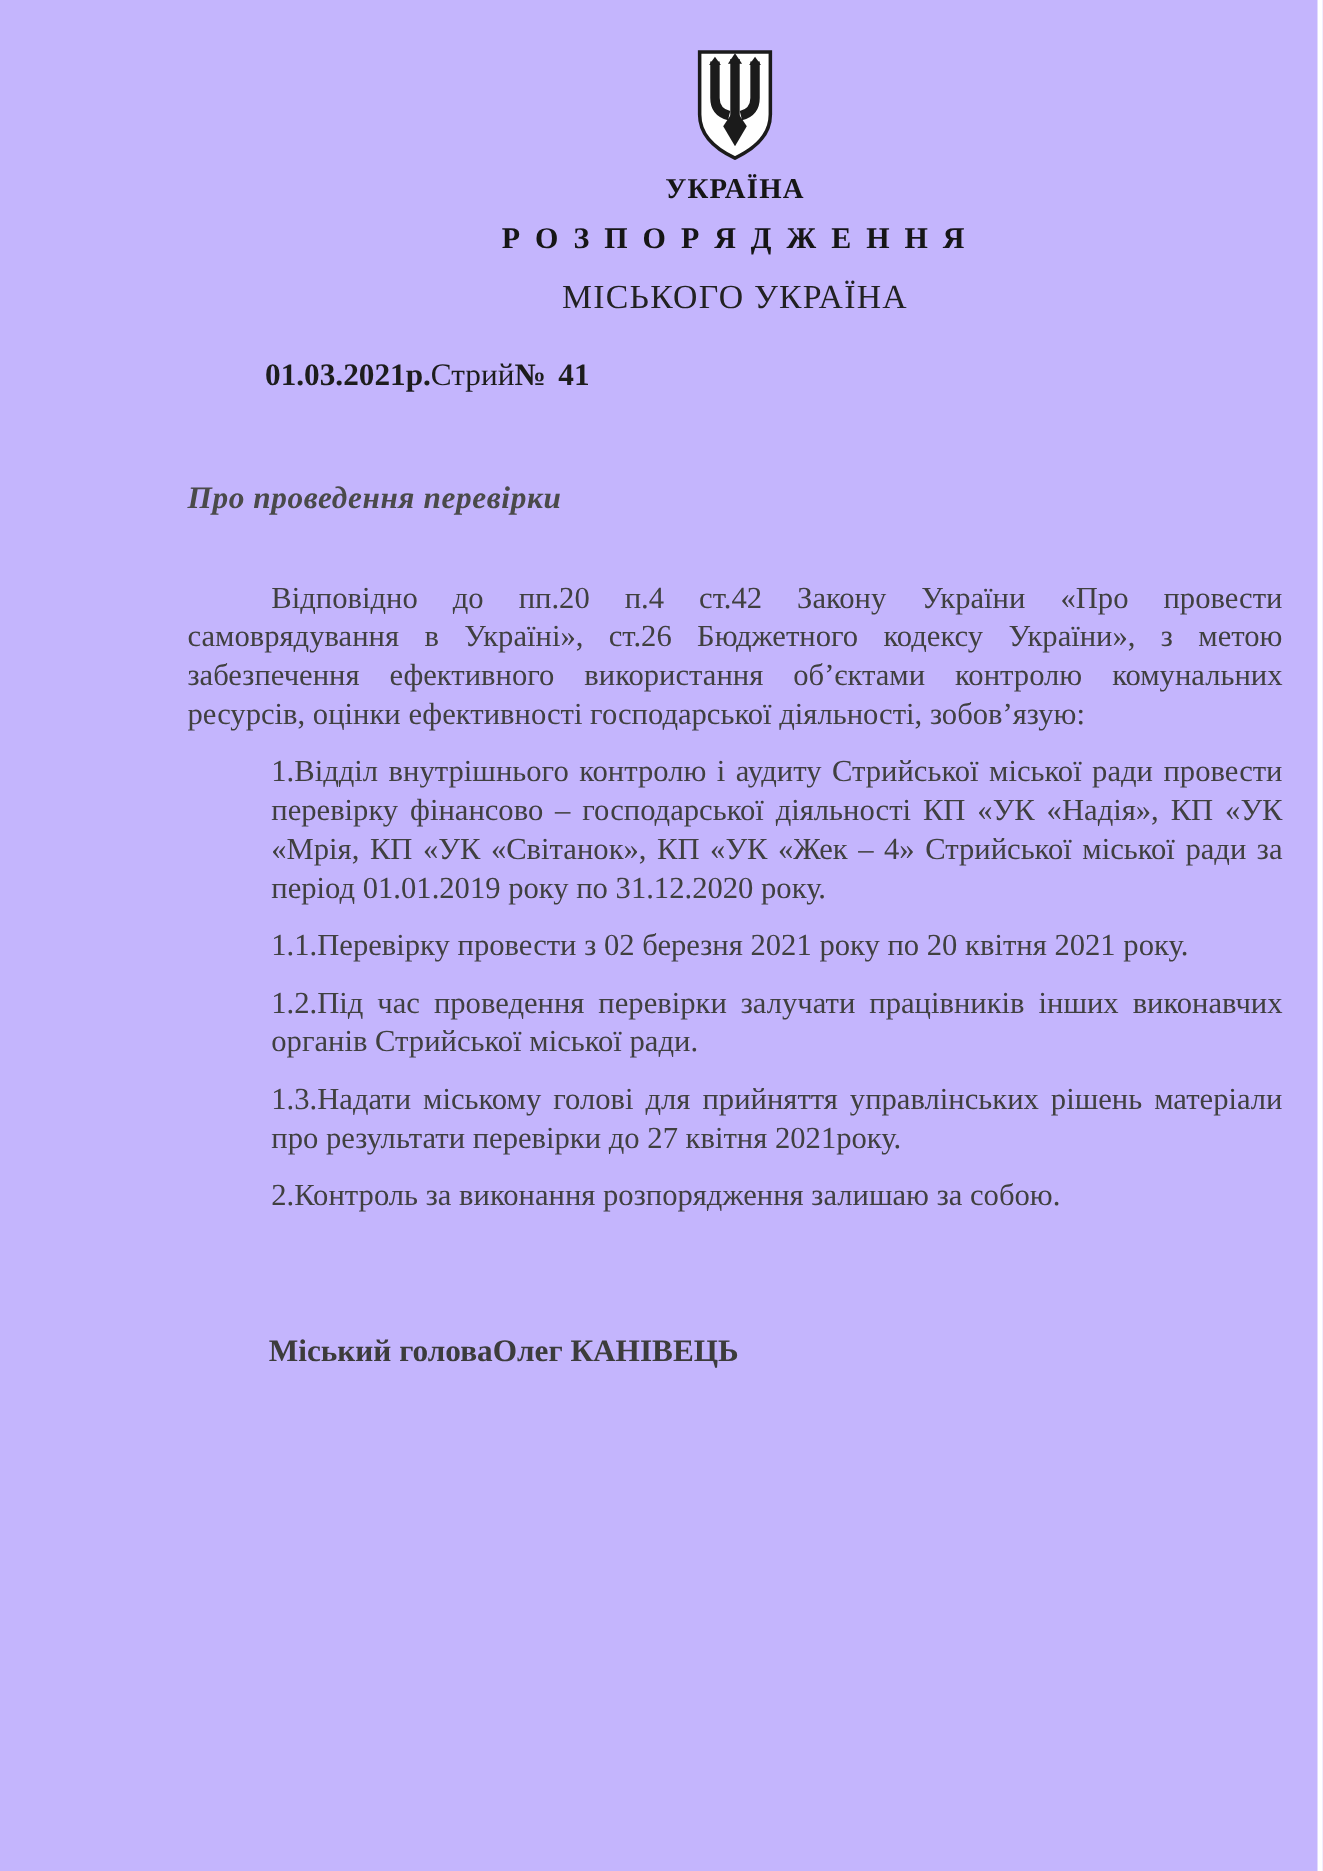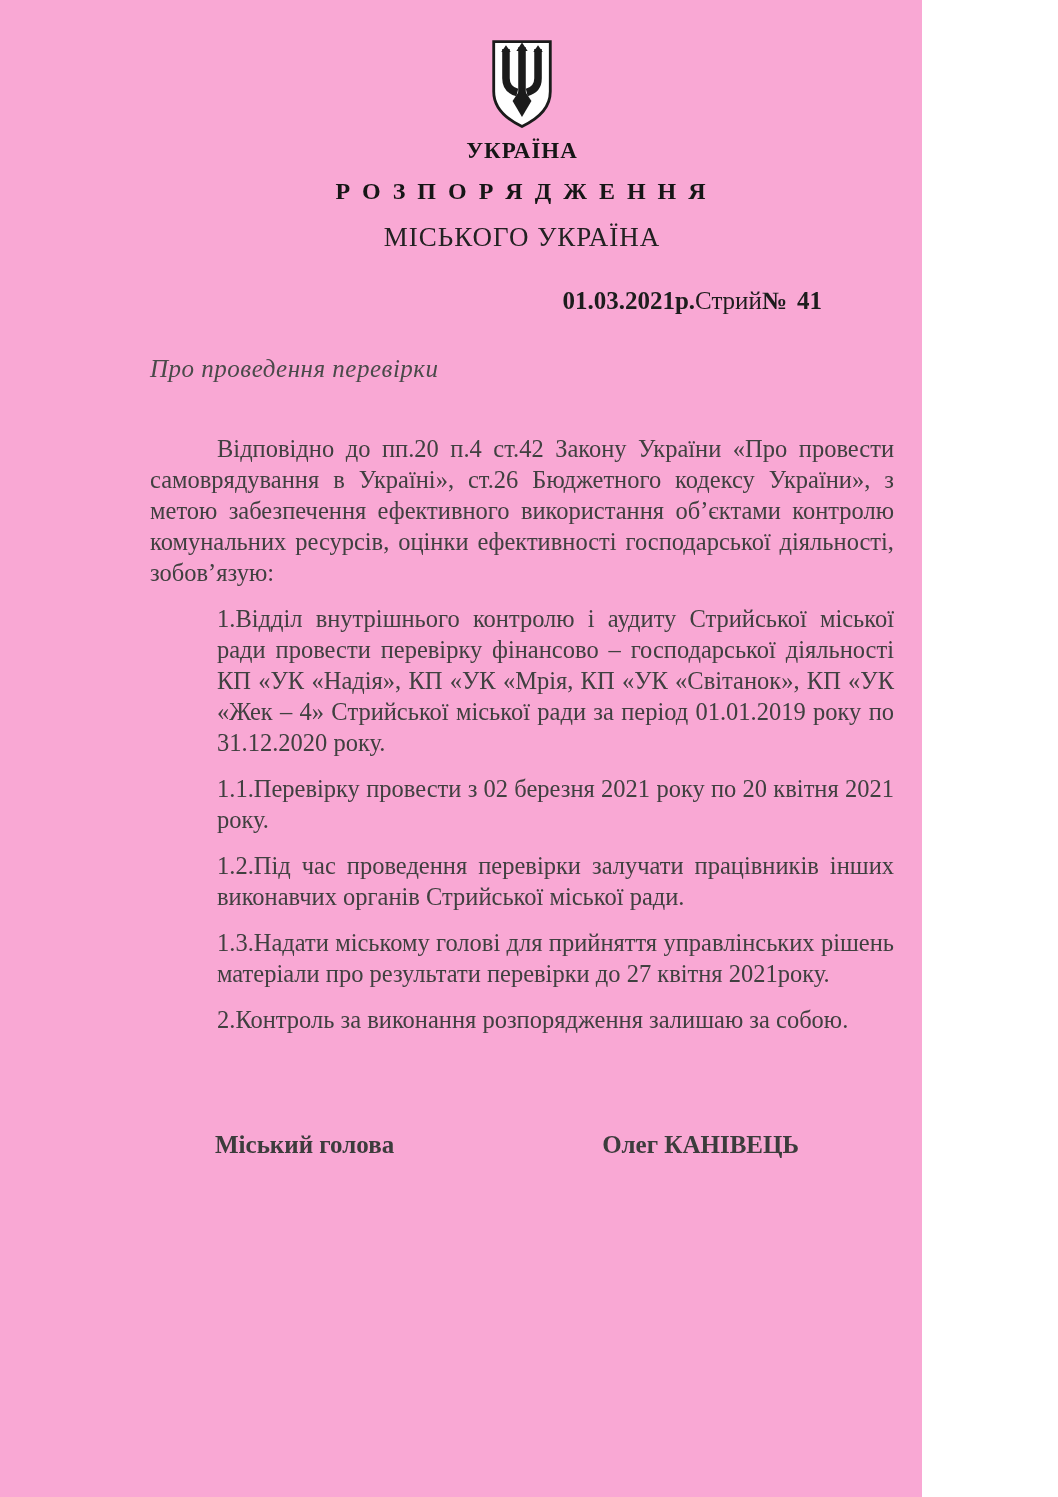--- a/index.html
+++ b/index.html
@@ -5,24 +5,24 @@
   * { margin: 0; padding: 0; box-sizing: border-box; }
   html, body { background: #ffffff; }
   body {
     width: 1058px;
     height: 1497px;
     font-family: "Liberation Serif", "DejaVu Serif", serif;
     color: #383838;
     overflow: hidden;
   }
   .page {
-    width: 922px;
+    width: 1054px;
     height: 1497px;
     padding: 38px 28px 0 150px; 
-    background: #f9a8d4;
+    background: #c4b5fd;
   }
   
   .doc-header { text-align: center; }
   .emblem-wrap { line-height: 0; margin-bottom: 8px; }
   .emblem-wrap svg { display: inline-block; }
   .country {
     font-size: 23px;
     font-weight: bold;
     color: #161616;
     letter-spacing: 1px;
@@ -45,54 +45,53 @@
   .doc-subtitle {
     font-size: 27px;
     font-weight: normal;
     color: #222;
     letter-spacing: 1px;
     margin-top: 17px;
   }
   
   .meta-row {
     display: flex;
-    justify-content: flex-end;
+    justify-content: flex-start;
     align-items: baseline;
     margin-top: 34px;
     padding-left: 62px;
     padding-right: 72px;
     font-size: 25px;
     color: #1d1d1d;
   }
   .meta-row .bold { font-weight: bold; }
   .meta-number .num-gap { display: inline-block; width: 10px; }
   
   .subject {
-    margin-top: 40px;
+    margin-top: 70px;
     font-size: 25px;
-    font-weight: normal;
+    font-weight: bold;
     font-style: italic;
     color: #4a4a4a;
     letter-spacing: 0.5px;
   }
   
   .doc-body { margin-top: 50px; }
   .doc-body p {
     font-size: 24.5px;
     line-height: 31px;
     text-align: justify;
     color: #404040;
   }
   p.intro { text-indent: 67px; }
   p.numbered { margin-left: 67px; margin-top: 15px; }
   p.numbered:first-of-type { margin-top: 13px; }
   
   .signature-row {
     display: flex;
-    justify-content: space-between;
     align-items: baseline;
     margin-top: 96px;
     padding-left: 65px;
     padding-right: 95px;
     font-size: 25px;
     font-weight: bold;
     color: #3c3c3c;
   }
 </style>
 </head>

